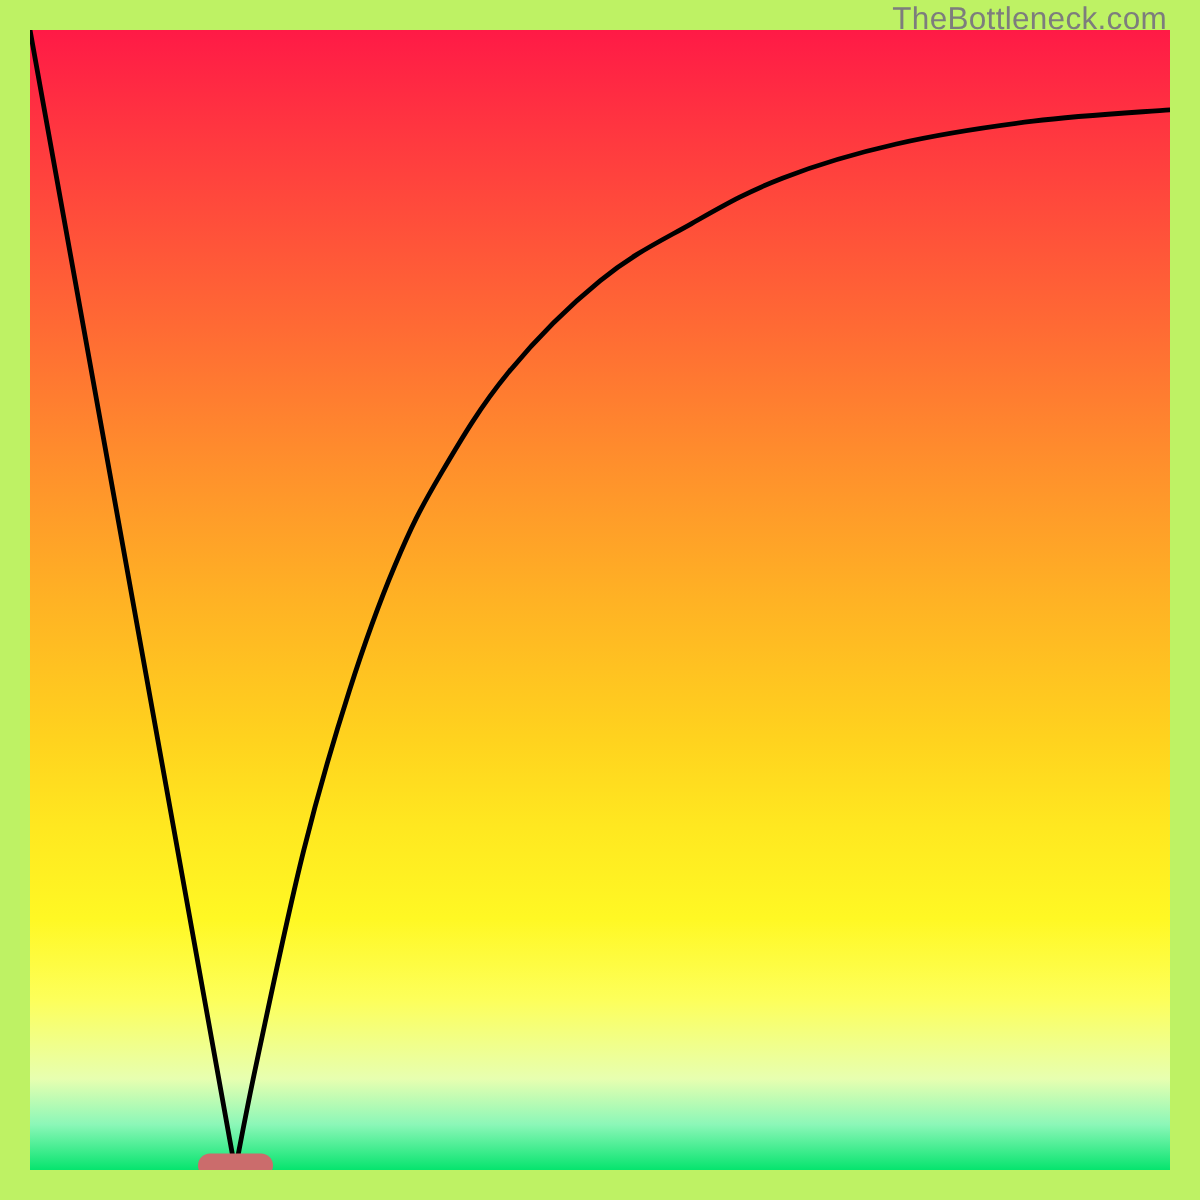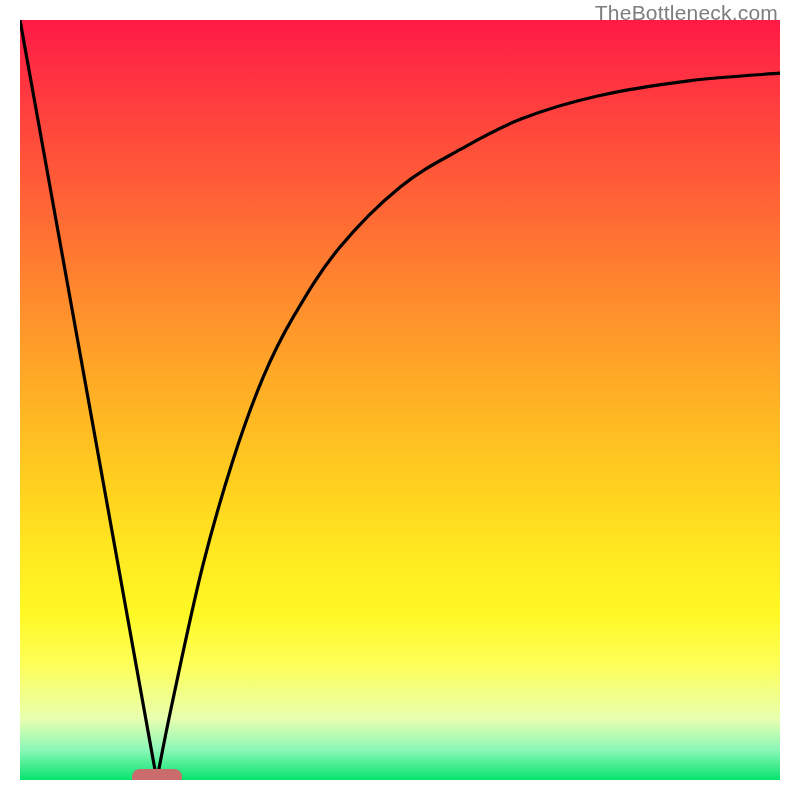--- a/index.html
+++ b/index.html
@@ -9,21 +9,21 @@
     height: 800px;
     overflow: hidden;
     background: #000;
     font-family: Arial, Helvetica, sans-serif;
   }
   .frame {
     position: absolute;
     top: 0; left: 0;
     width: 800px;
     height: 800px;
-    background: #ffffff;
+    background: #bef264;
   }
   .plot-area {
     position: absolute;
     top: 20px;
     left: 20px;
     width: 760px;
     height: 760px;
     overflow: hidden;
   }
   .gradient {

